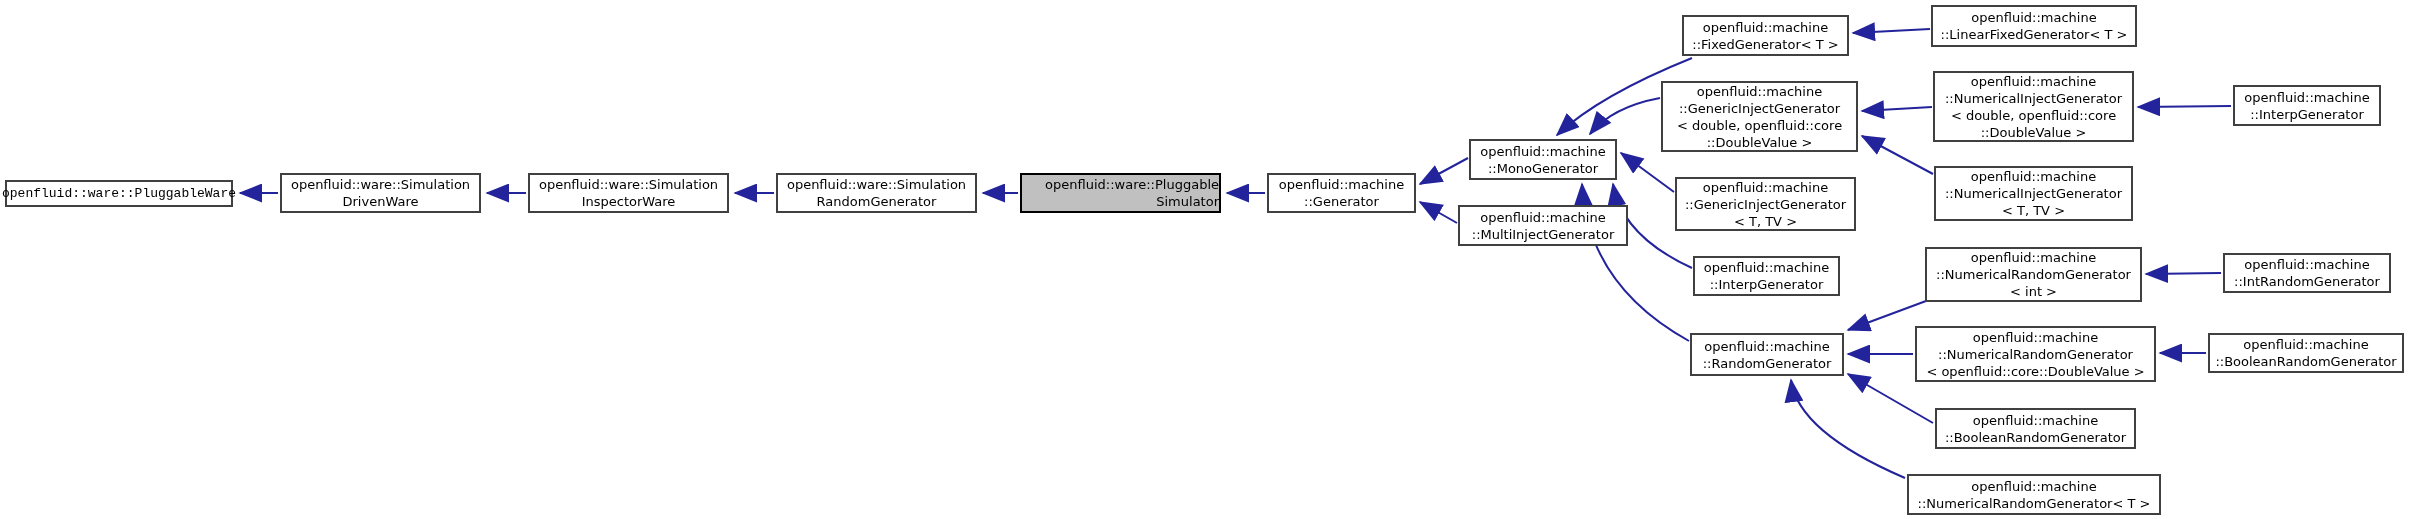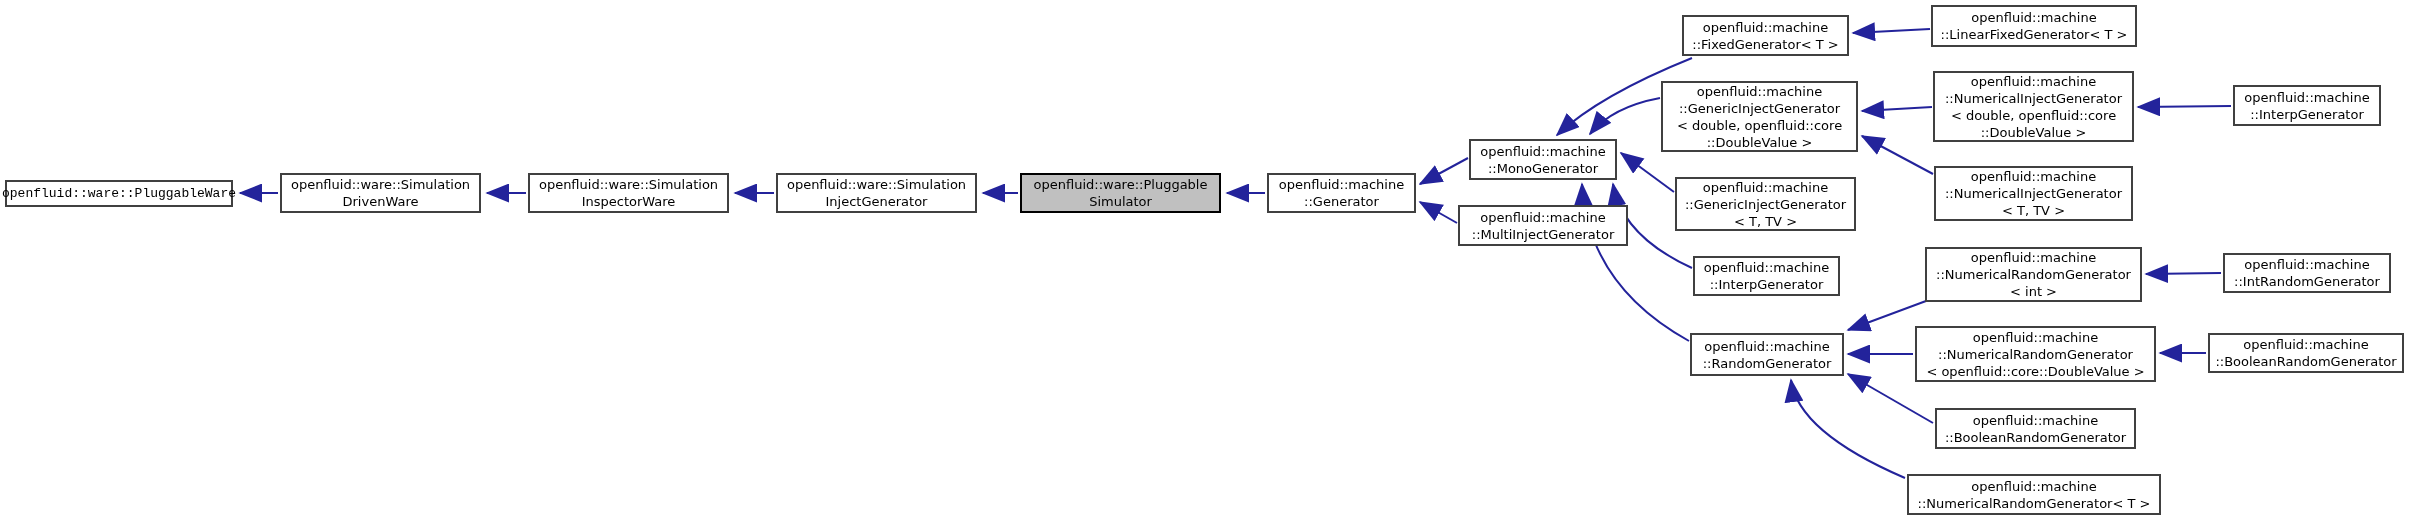--- a/index.html
+++ b/index.html
@@ -86,23 +86,23 @@
     <div class="node" title="openfluid::ware::SimulationDrivenWare" style="left: 280px; top: 173px; width: 201px; height: 40px;">
       <span class="line">openfluid::ware::Simulation</span>
       <span class="line">DrivenWare</span>
     </div>
     <div class="node" title="openfluid::ware::SimulationInspectorWare" style="left: 528px; top: 173px; width: 201px; height: 40px;">
       <span class="line">openfluid::ware::Simulation</span>
       <span class="line">InspectorWare</span>
     </div>
     <div class="node" title="openfluid::ware::SimulationContributorWare" style="left: 776px; top: 173px; width: 201px; height: 40px;">
       <span class="line">openfluid::ware::Simulation</span>
-      <span class="line">InjectGenerator</span>
+      <span class="line">RandomGenerator</span>
     </div>
-    <div class="node highlighted" title="openfluid::ware::PluggableSimulator" style="left: 1020px; top: 173px; width: 201px; height: 40px;">
+    <div class="node highlighted" title="openfluid::ware::PluggableSimulator" style="left: 1020px; top: 173px; width: 201px; height: 40px; align-items: flex-end;">
       <span class="line">openfluid::ware::Pluggable</span>
       <span class="line">Simulator</span>
     </div>
     <div class="node" title="openfluid::machine::Generator" style="left: 1267px; top: 173px; width: 149px; height: 40px;">
       <span class="line">openfluid::machine</span>
       <span class="line">::Generator</span>
     </div>
     <div class="node" title="openfluid::machine::MonoGenerator" style="left: 1469px; top: 139px; width: 148px; height: 41px;">
       <span class="line">openfluid::machine</span>
       <span class="line">::MonoGenerator</span>

